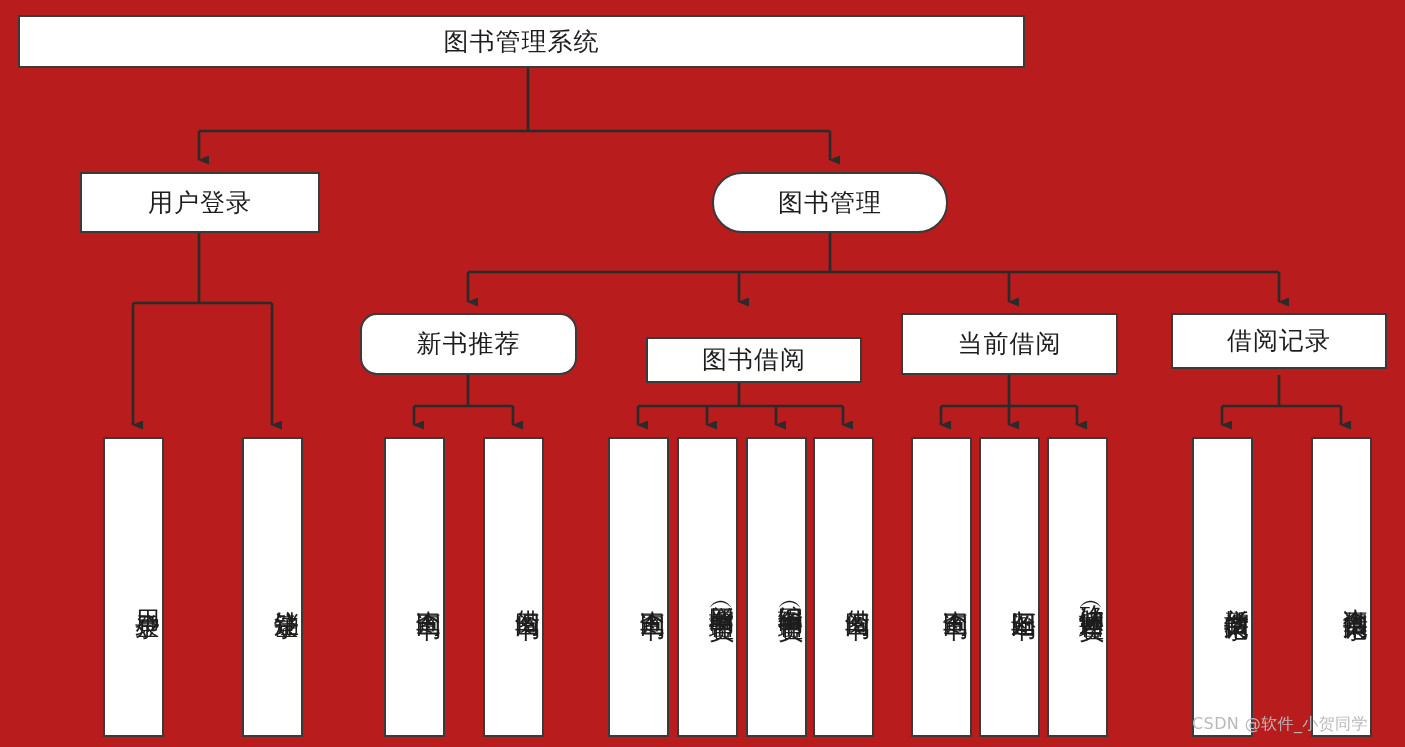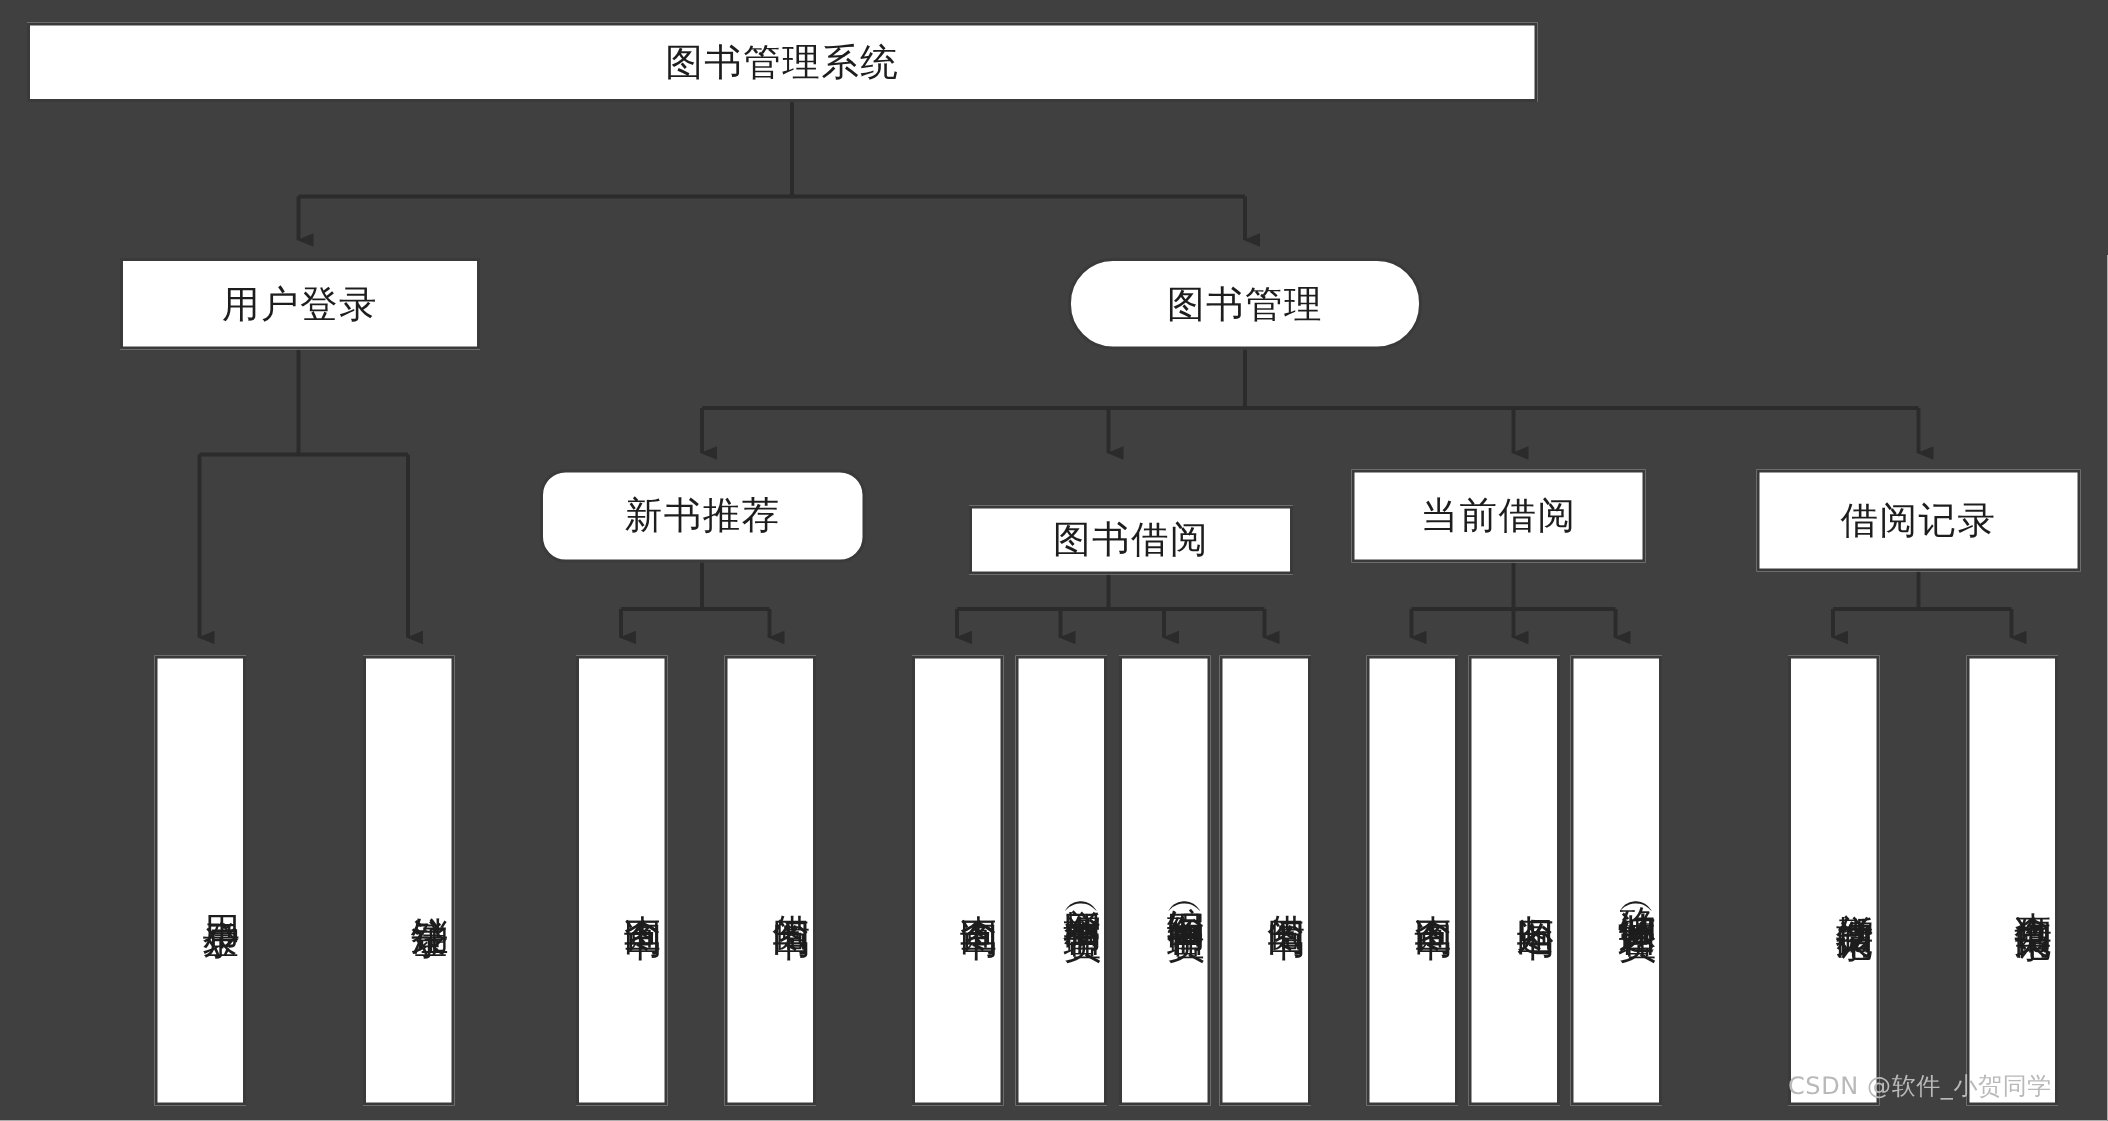--- a/index.html
+++ b/index.html
@@ -8,21 +8,21 @@
     padding: 0;
     background: #ffffff;
   }
   body {
     font-family: "DejaVu Sans", "Liberation Sans", sans-serif;
   }
   #diagram-root {
     position: relative;
     width: 1405px;
     height: 747px;
-    background: #404040;
+    background: #b91c1c;
     overflow: hidden;
   }
   #edge-layer {
     position: absolute;
     left: 0;
     top: 0;
     width: 1405px;
     height: 747px;
     pointer-events: none;
   }
@@ -137,25 +137,25 @@
   </div>
 
   <div class="node node-h" style="left:360px; top:313px; width:217px; height:62px;border-radius:17px;">
     <span>新书推荐</span>
   </div>
 
   <div class="node node-h" style="left:646px; top:313px; width:216px; height:46px;margin-top:24px;">
     <span>图书借阅</span>
   </div>
 
-  <div class="node node-h" style="left:901px; top:313px; width:196px; height:62px;">
+  <div class="node node-h" style="left:901px; top:313px; width:217px; height:62px;">
     <span>当前借阅</span>
   </div>
 
-  <div class="node node-h" style="left:1171px; top:313px; width:216px; height:68px;">
+  <div class="node node-h" style="left:1171px; top:313px; width:216px; height:56px;">
     <span>借阅记录</span>
   </div>
 
   <div class="node node-v" style="left:103px; top:437px; width:61px; height:300px;">
     <span>用户登录</span>
   </div>
 
   <div class="node node-v" style="left:242px; top:437px; width:61px; height:300px;">
     <span>注销登录</span>
   </div>

